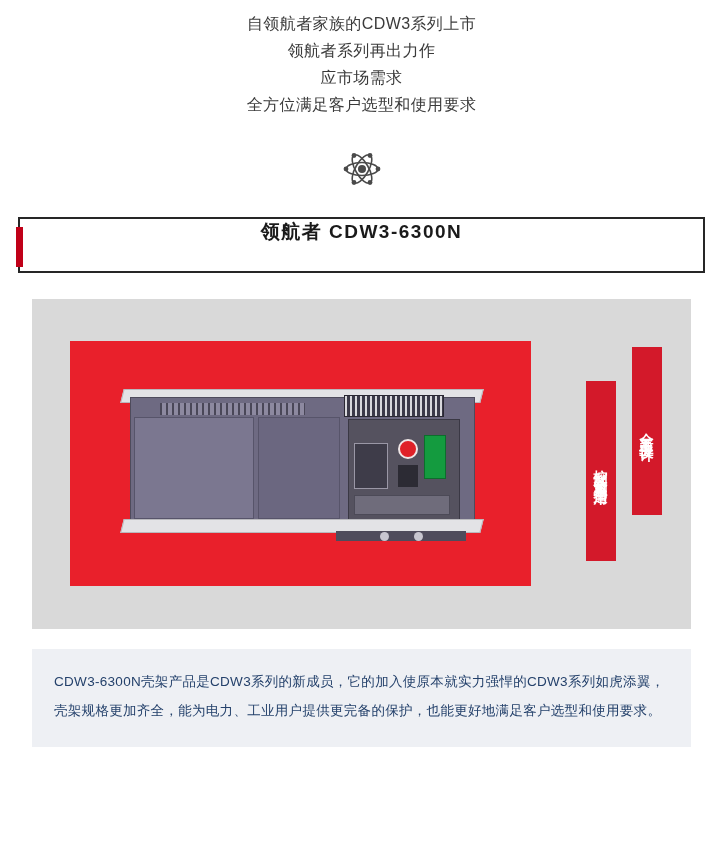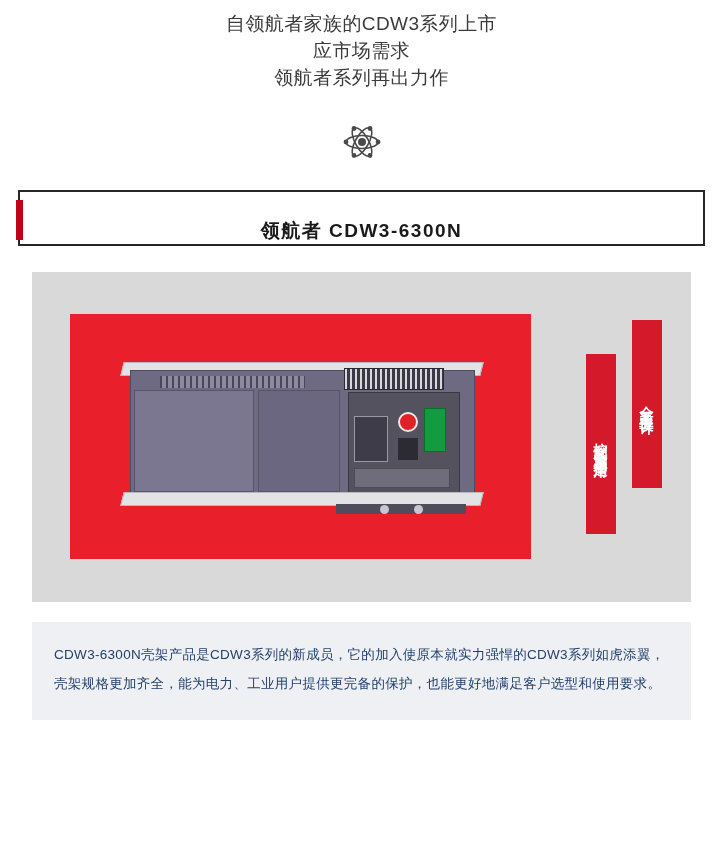--- a/index.html
+++ b/index.html
@@ -20,21 +20,21 @@
     height: 866px;
     box-sizing: border-box;
   }
 
   
   .intro {
     padding-top: 10px;
     text-align: center;
   }
   .intro-line {
-    font-size: 19px;
+    font-size: 16px;
     line-height: 27px;
     color: #3b3b3b;
     letter-spacing: 0.4px;
     font-weight: 400;
     text-align: center;
   }
   .intro-line.highlight {
     color: #c00018;
     font-weight: bold;
     letter-spacing: 0.8px;
@@ -53,21 +53,21 @@
     height: 42px;
   }
 
   
   .title-bar {
     margin: 25px 18px 0 18px;
     height: 56px;
     border: 2px solid #262626;
     position: relative;
     display: flex;
-    align-items: flex-end;
+    align-items: flex-start;
     justify-content: center;
     box-sizing: border-box;
     background: #ffffff;
   }
   .title-bar::before {
     content: "";
     position: absolute;
     left: -4px;
     top: 8px;
     width: 7px;
@@ -297,22 +297,23 @@
     letter-spacing: 0.3px;
   }
 </style>
 </head>
 <body>
 
 <div class="page">
 
   <div class="intro">
     <div class="intro-line">自领航者家族的CDW3系列上市</div>
+    <div class="intro-line">领航者系列再出力作</div>
     <div class="intro-line">应市场需求</div>
-    <div class="intro-line">领航者系列再出力作</div>
+    <div class="intro-line">全方位满足客户选型和使用要求</div>
   </div>
 
   <div class="ornament-wrap">
     <svg class="ornament" viewBox="0 0 42 42">
       <g fill="none" stroke="#4a4a4a" stroke-width="1.6">
         <ellipse cx="21" cy="21" rx="16" ry="6.5"></ellipse>
         <ellipse cx="21" cy="21" rx="16" ry="6.5" transform="rotate(60 21 21)"></ellipse>
         <ellipse cx="21" cy="21" rx="16" ry="6.5" transform="rotate(120 21 21)"></ellipse>
       </g>
       <circle cx="21" cy="21" r="4" fill="#4a4a4a"></circle>

